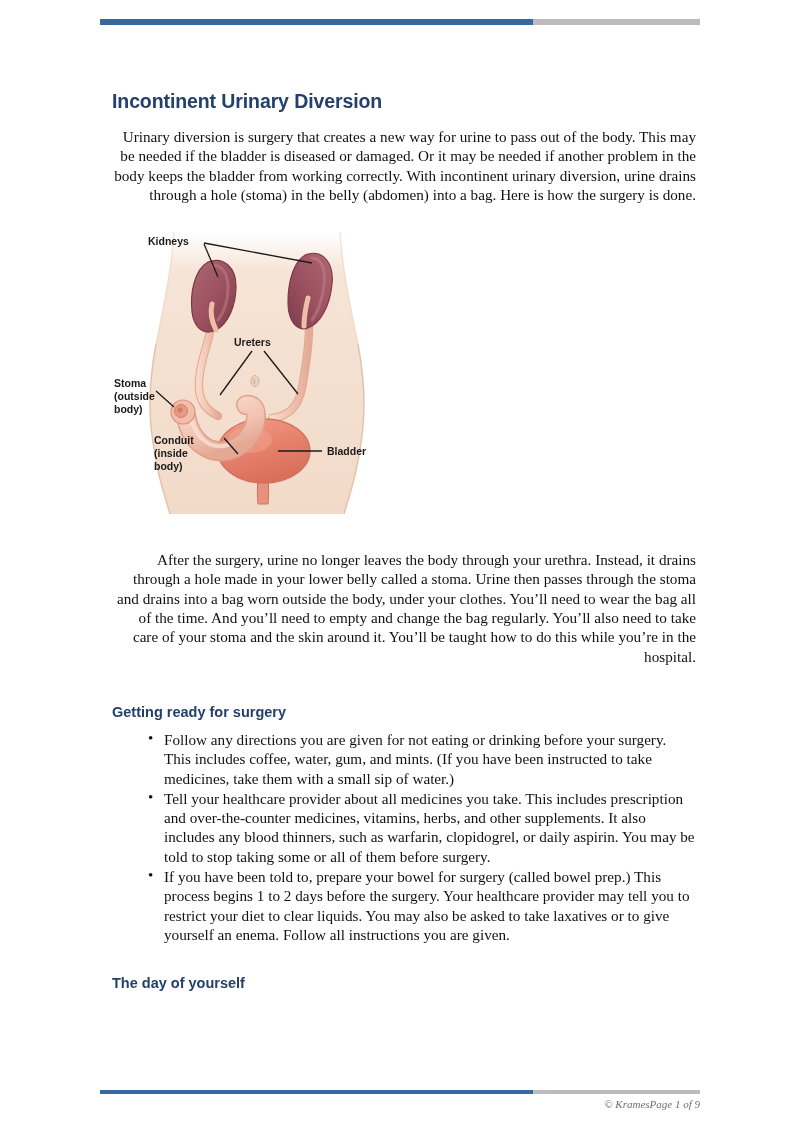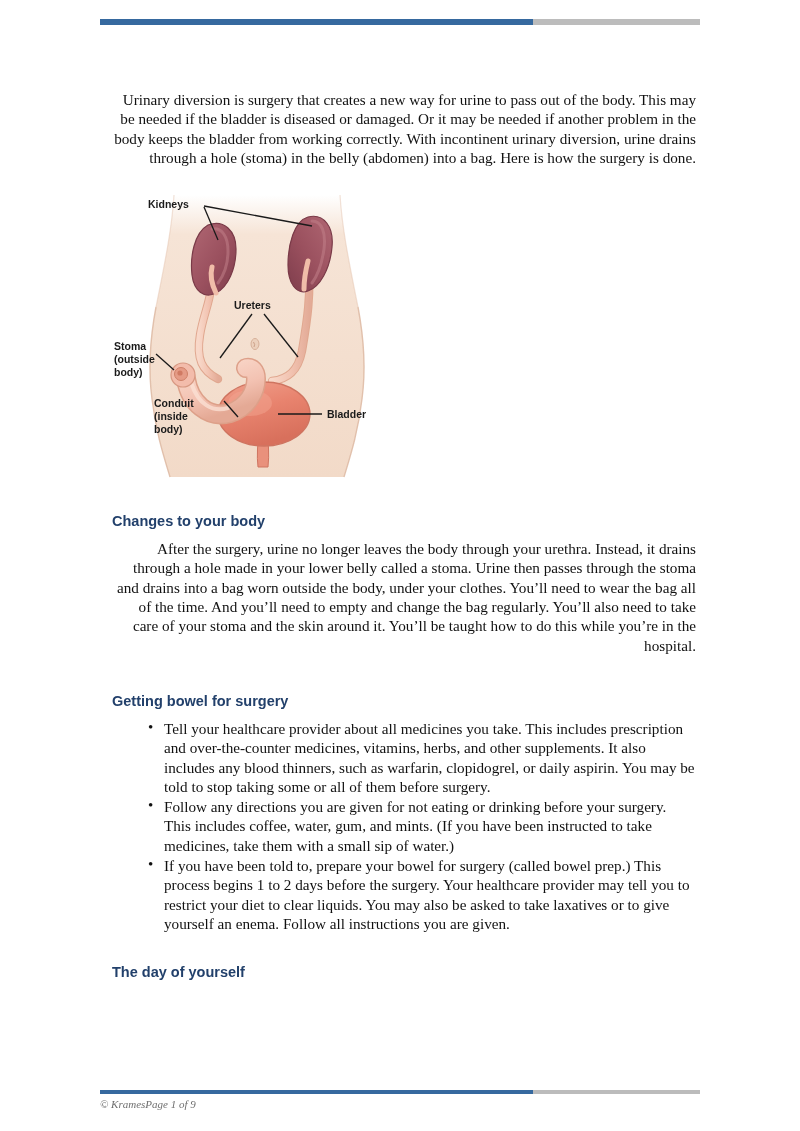--- a/index.html
+++ b/index.html
@@ -127,39 +127,40 @@
     fill: #1a1a1a;
   }
 
   
   .footer {
     position: absolute;
     left: 100px;
     top: 1098px;
     width: 600px;
     display: flex;
-    justify-content: flex-start;
+    justify-content: flex-end;
     font-family: "Liberation Serif", serif;
     font-style: italic;
     font-size: 11px;
     color: #6f6f6f;
   }
 </style>
 </head>
 <body>
 
 <div class="page">
 
   <div class="rule rule-top">
     <div class="seg-blue"></div>
     <div class="seg-grey"></div>
   </div>
 
   <div class="content">
 
+    <h1 class="doc-title">Incontinent Urinary Diversion</h1>
 
     <p class="body-text">Urinary diversion is surgery that creates a new way for urine to pass out of the body. This may be needed if the bladder is diseased or damaged. Or it may be needed if another problem in the body keeps the bladder from working correctly. With incontinent urinary diversion, urine drains through a hole (stoma) in the belly (abdomen) into a bag. Here is how the surgery is done.</p>
 
     <div class="figure">
       <svg width="290" height="290" viewBox="0 0 290 290" xmlns="http://www.w3.org/2000/svg">
         <defs>
           <linearGradient id="skinGrad" x1="0" y1="0" x2="0" y2="1">
             <stop offset="0%" stop-color="#ffffff"></stop>
             <stop offset="14%" stop-color="#f6e4d6"></stop>
             <stop offset="100%" stop-color="#f2dac8"></stop>
@@ -287,31 +288,30 @@
           <text class="fig-label" x="42" y="244">body)</text>
 
           <text class="fig-label" x="215" y="229">Bladder</text>
         </g>
       </svg>
     </div>
 
     <div class="spacer-sec-lg"></div>
 
     <section>
-      <h2 class="section-title">Changes to your body</h2>
       <p class="body-text">After the surgery, urine no longer leaves the body through your urethra. Instead, it drains through a hole made in your lower belly called a stoma. Urine then passes through the stoma and drains into a bag worn outside the body, under your clothes. You’ll need to wear the bag all of the time. And you’ll need to empty and change the bag regularly. You’ll also need to take care of your stoma and the skin around it. You’ll be taught how to do this while you’re in the hospital.</p>
     </section>
 
     <div class="spacer-sec"></div>
 
     <section>
-      <h2 class="section-title">Getting bowel for surgery</h2>
+      <h2 class="section-title">Getting ready for surgery</h2>
       <ul class="bullets">
+        <li>Follow any directions you are given for not eating or drinking before your surgery. This includes coffee, water, gum, and mints. (If you have been instructed to take medicines, take them with a small sip of water.)</li>
         <li>Tell your healthcare provider about all medicines you take. This includes prescription and over-the-counter medicines, vitamins, herbs, and other supplements. It also includes any blood thinners, such as warfarin, clopidogrel, or daily aspirin. You may be told to stop taking some or all of them before surgery.</li>
-        <li>Follow any directions you are given for not eating or drinking before your surgery. This includes coffee, water, gum, and mints. (If you have been instructed to take medicines, take them with a small sip of water.)</li>
         <li>If you have been told to, prepare your bowel for surgery (called bowel prep.) This process begins 1 to 2 days before the surgery. Your healthcare provider may tell you to restrict your diet to clear liquids. You may also be asked to take laxatives or to give yourself an enema. Follow all instructions you are given.</li>
       </ul>
     </section>
 
     <div class="spacer-sec"></div>
 
     <section>
       <h2 class="section-title">The day of yourself</h2>
     </section>
 

